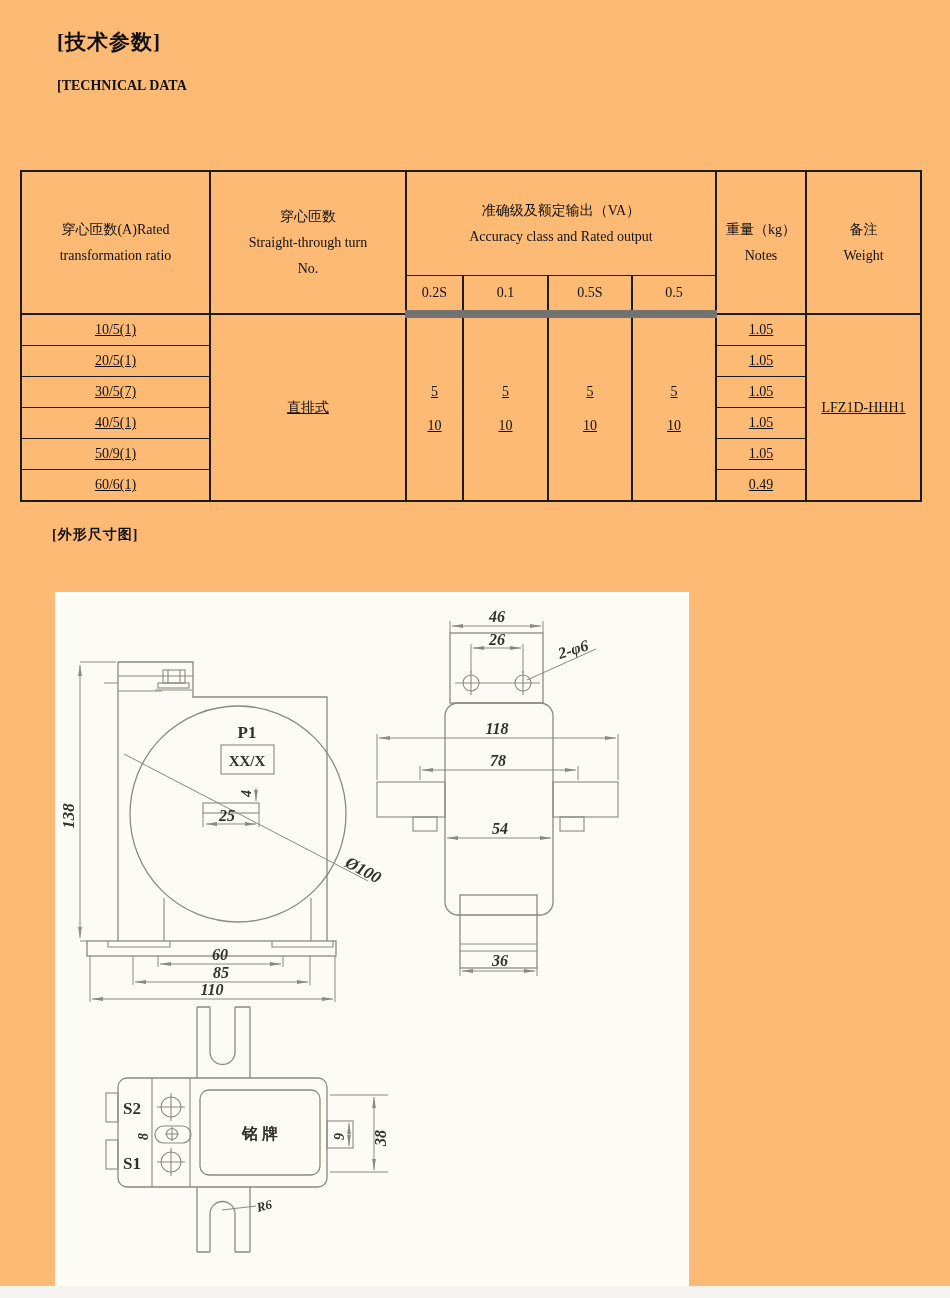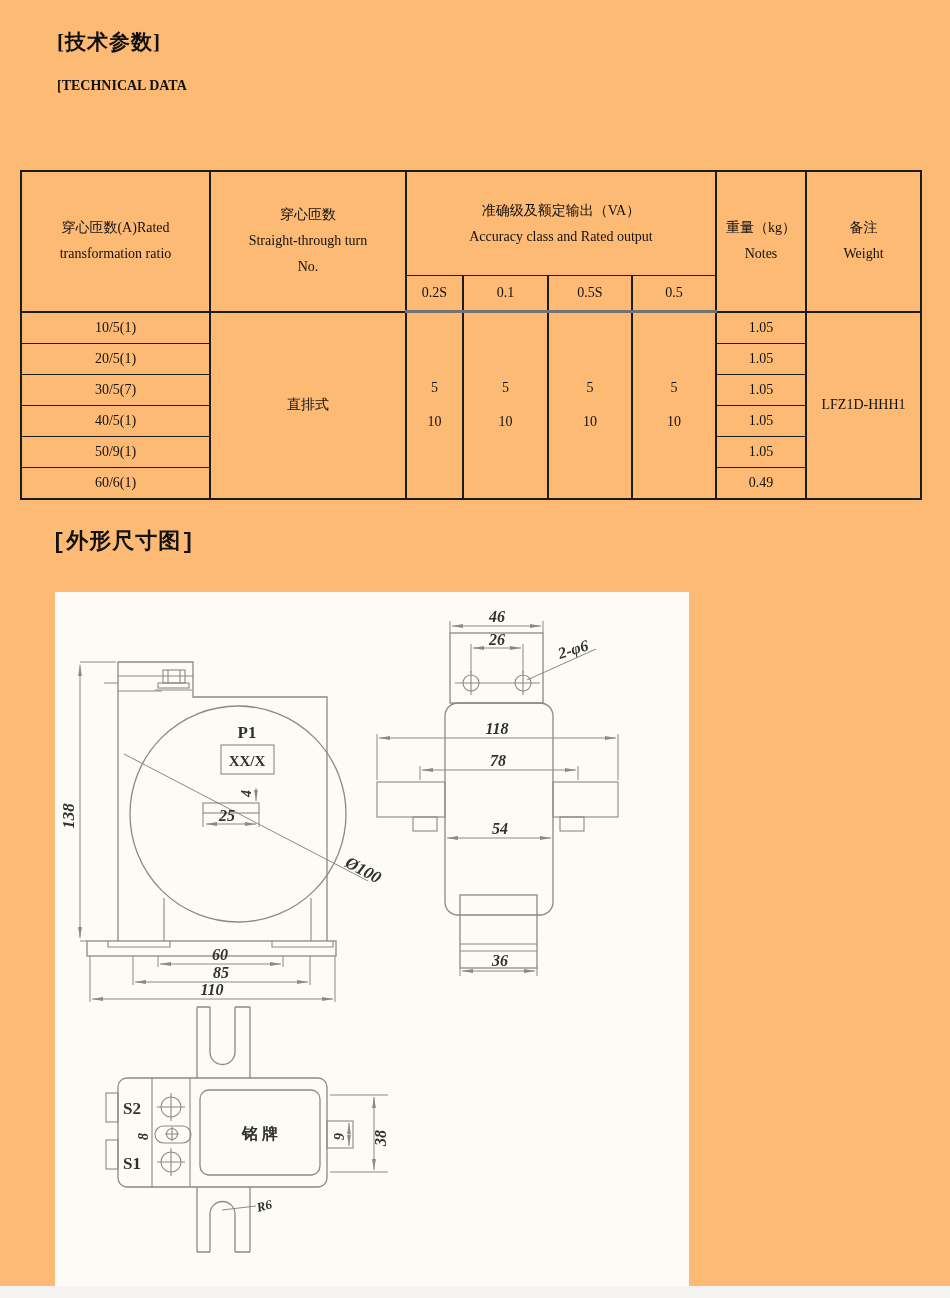--- a/index.html
+++ b/index.html
@@ -1,32 +1,32 @@
 <!DOCTYPE html>
 <html><head>
 <meta charset="utf-8">
 <style>
   html,body{margin:0;padding:0;background:#fff;}
   .page{position:relative;width:950px;height:1298px;background:#fdba74;overflow:hidden;
         font-family:"Liberation Serif","DejaVu Serif",serif;color:#111;}
   .hd{position:absolute;font-weight:bold;white-space:nowrap;}
   .hd-cn1{left:57px;top:28px;font-size:21px;letter-spacing:1px;}
   .hd-en1{left:57px;top:78px;font-size:14px;}
-  .hd-cn2{left:52px;top:526px;font-size:22px;letter-spacing:1px;font-family:Liberation Mono, monospace;}
+  .hd-cn2{left:52px;top:526px;font-size:14px;letter-spacing:1px;}
   .hd-en2{left:51px;top:562px;font-size:22px;}
 
   table.spec{position:absolute;left:20px;top:170px;width:900px;border-collapse:collapse;
              table-layout:fixed;border:2px solid #1c1c1c;font-size:14px;}
   table.spec th,table.spec td{border-top:1px solid #1c1c1c;border-bottom:1px solid #1c1c1c;
              border-left:2px solid #1c1c1c;border-right:2px solid #1c1c1c;
              font-weight:normal;text-align:center;vertical-align:middle;padding:2px;}
   tr.h1 th{height:99px;}
-  tr.h2 th{height:30px;border-bottom:3px solid #737373;}
+  tr.h2 th{height:30px;border-bottom:8px solid #737373;}
   tr.h2{border-bottom:2px solid #1c1c1c;}
-  tr.bodyrow td{height:26px;}
+  tr.bodyrow td{height:26px;text-decoration:underline;}
   .ln{display:block;line-height:26px;}
   .acc-vals .ln{line-height:34px;}
   td.turns,td.acc,td.notes{border-bottom:2px solid #1c1c1c;}
 
   .draw-wrap{position:absolute;left:55px;top:592px;width:634px;height:694px;background:#fcfbf6;}
   .bottom-strip{position:absolute;left:0;top:1286px;width:950px;height:12px;background:#f4f3f0;}
 
   svg text{font-family:"Liberation Serif","DejaVu Serif",serif;}
   .obj{stroke:#8a8a80;stroke-width:1.3;fill:none;}
   .obj2{stroke:#8a8a80;stroke-width:1.1;fill:none;}

